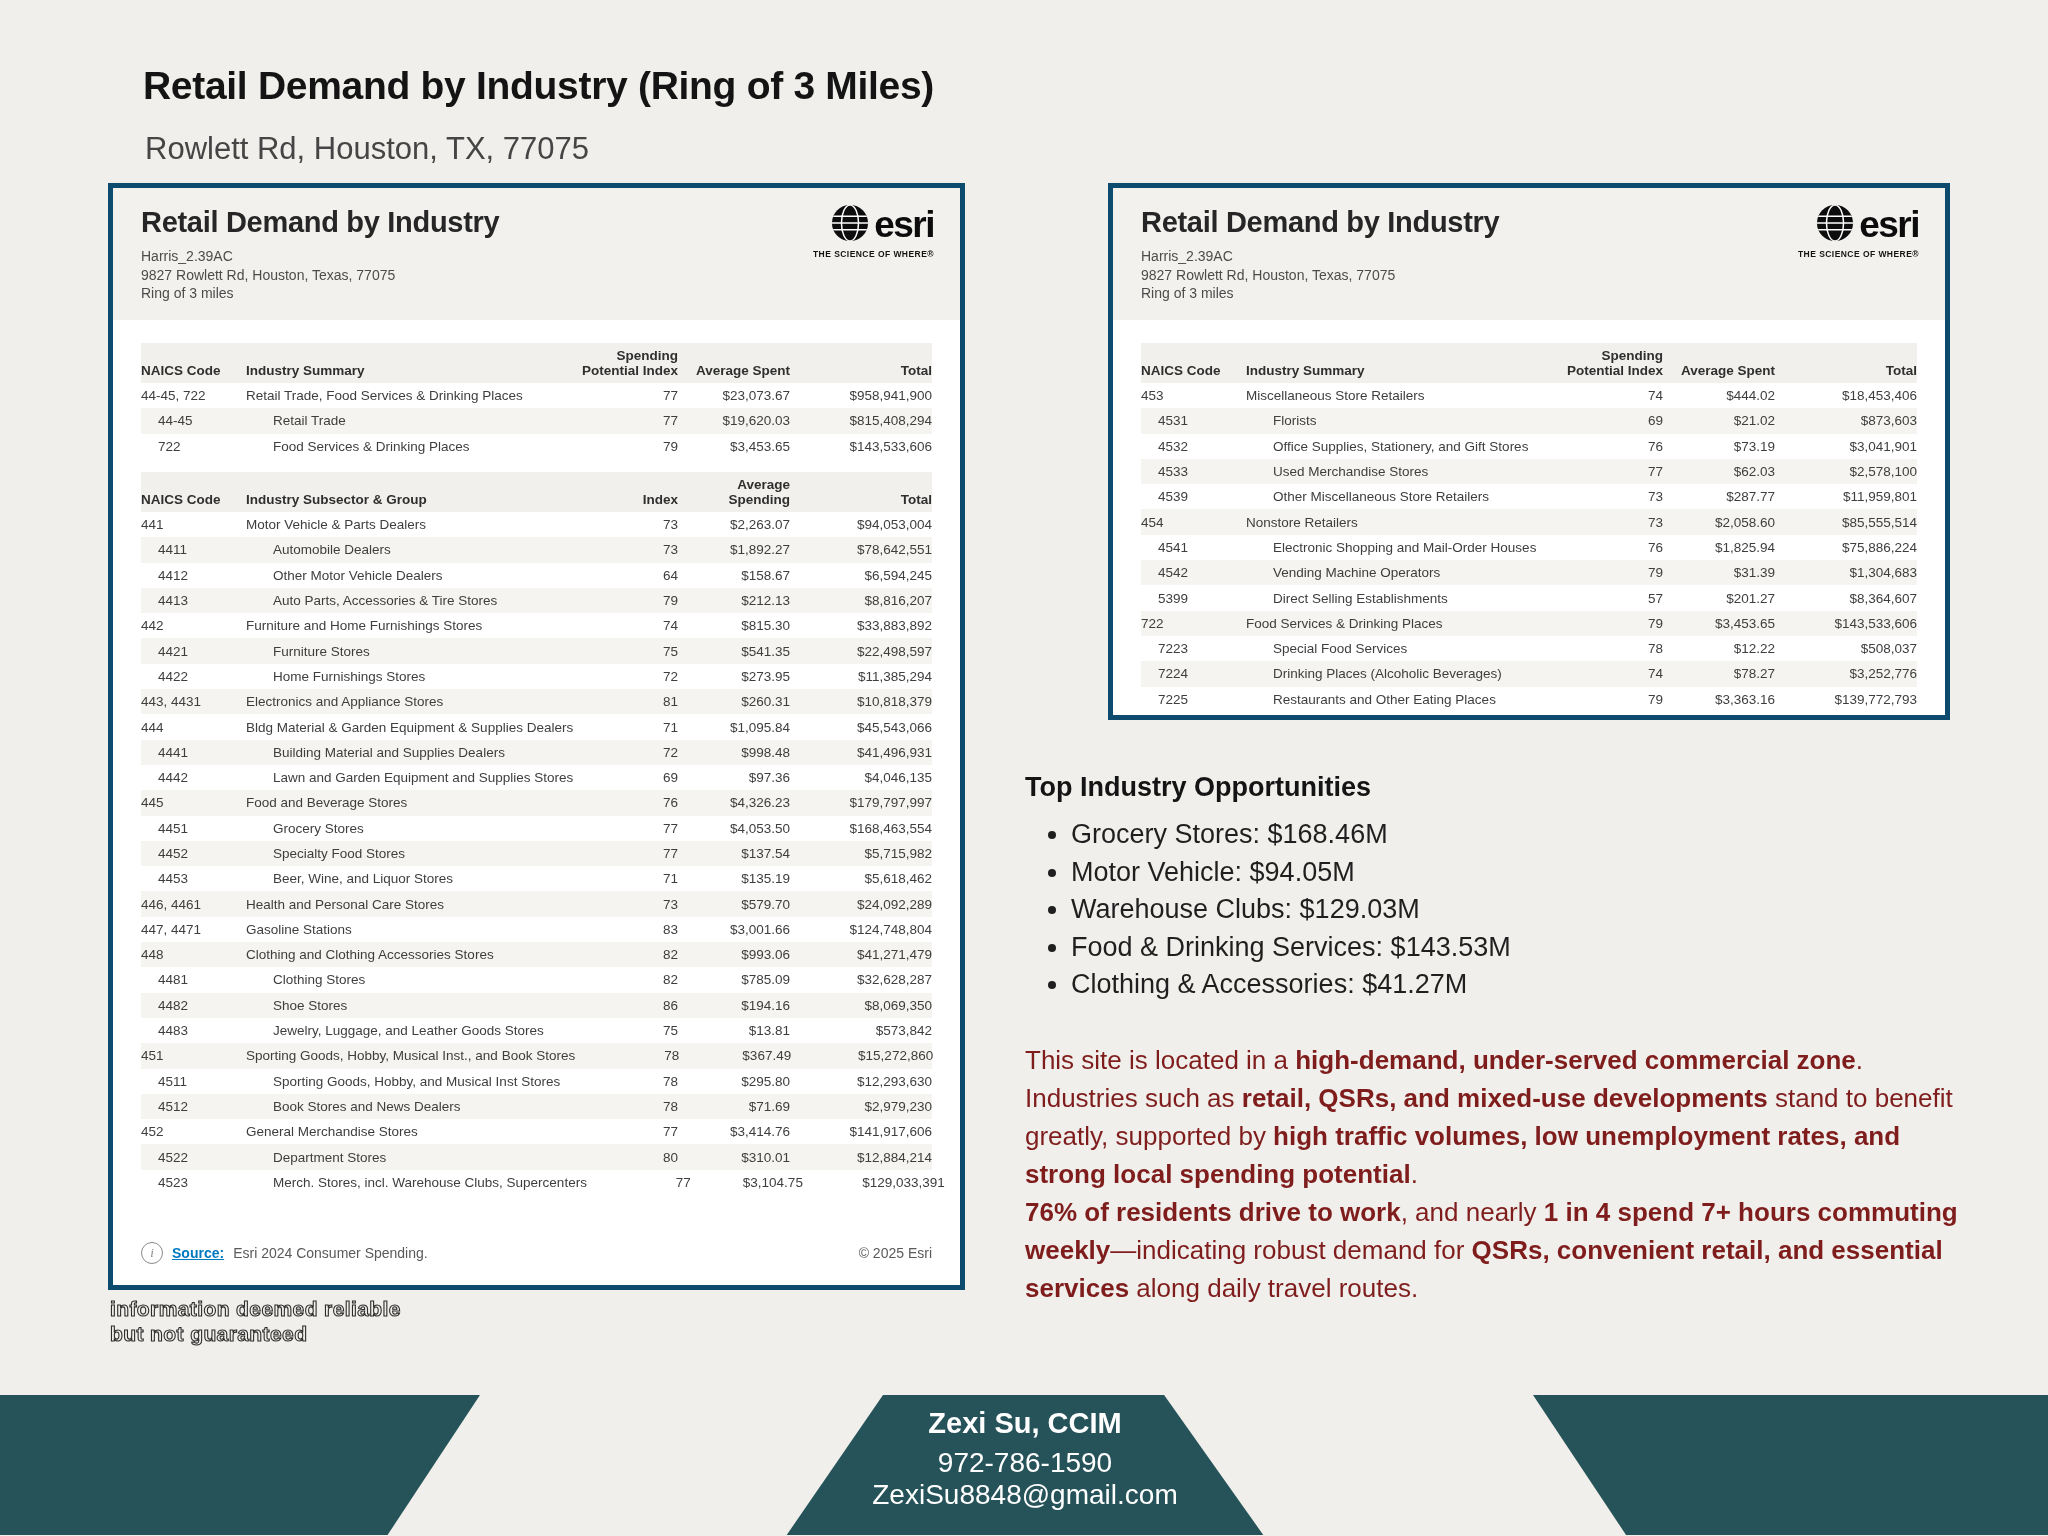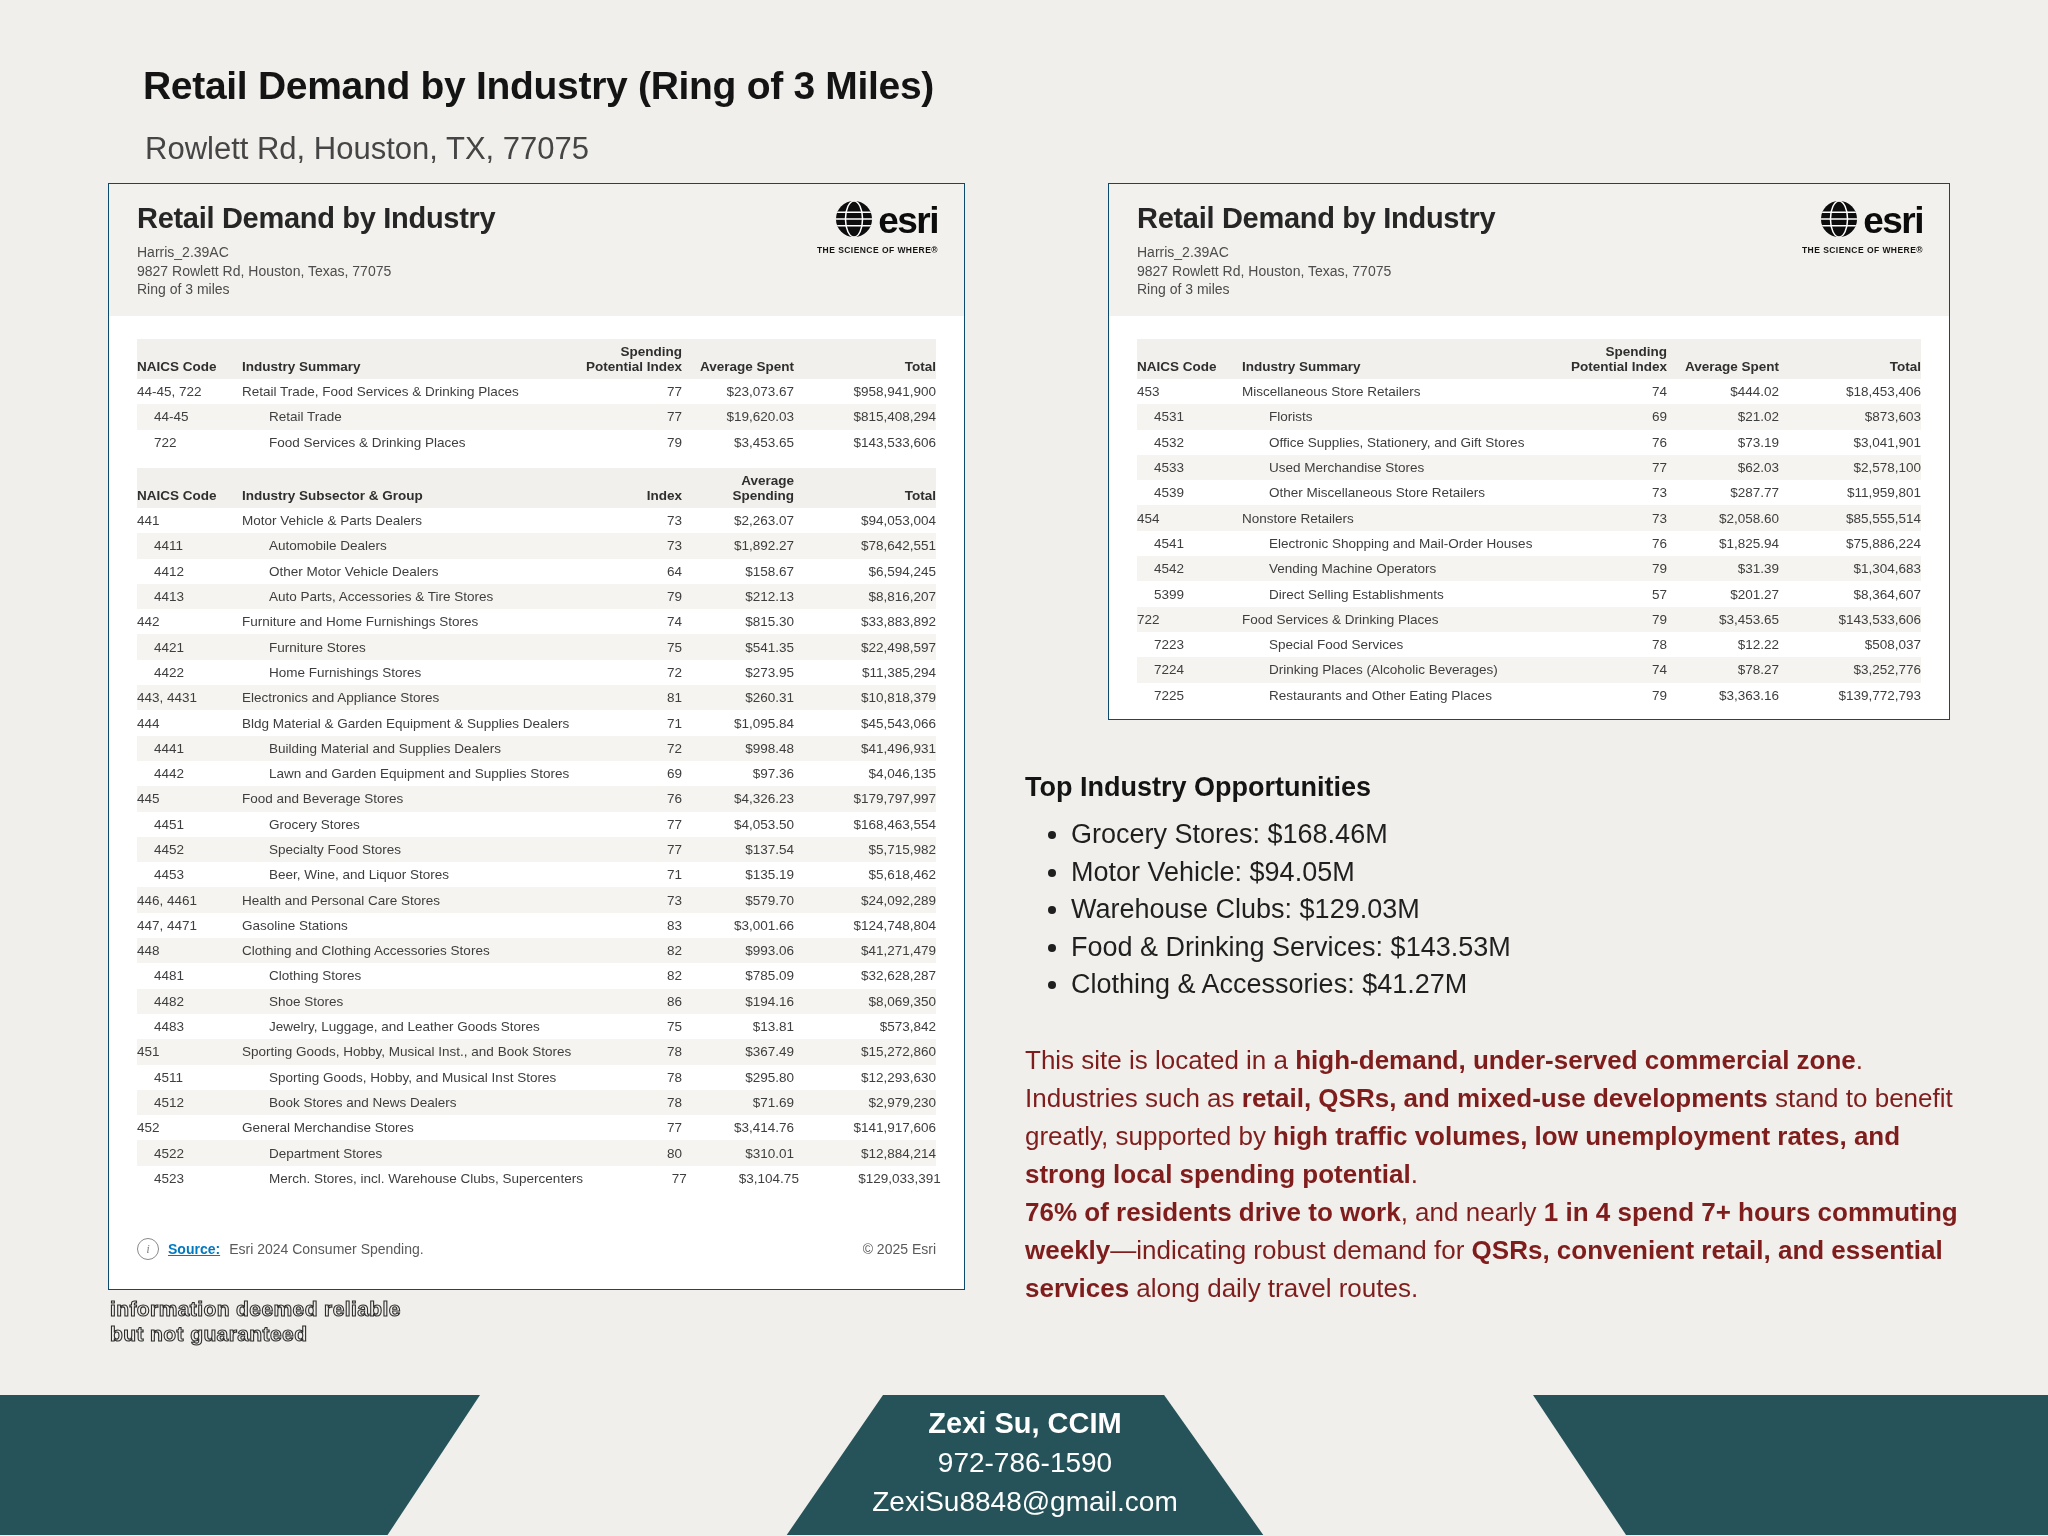--- a/index.html
+++ b/index.html
@@ -4,21 +4,21 @@
 <style>
   html,body{margin:0;padding:0;background:#f0efeb;}
   #stage{position:relative;width:2048px;height:1535px;background:#f0efeb;overflow:hidden;
          font-family:"Liberation Sans",sans-serif;}
 
   
   .page-title{position:absolute;left:143px;top:64px;font-size:39px;font-weight:800;color:#141414;letter-spacing:-0.3px;}
   .page-sub{position:absolute;left:145px;top:131px;font-size:31px;font-weight:300;color:#454545;text-align:right;}
 
   
-  .card{position:absolute;background:#ffffff;border:1px solid #0c4a6e;box-sizing:border-box;}
+  .card{position:absolute;background:#ffffff;border:5px solid #0c4a6e;box-sizing:border-box;}
   #card-left{left:108px;top:183px;width:857px;height:1107px;}
   #card-right{left:1108px;top:183px;width:842px;height:537px;}
   .card-head{position:absolute;left:0;top:0;right:0;height:132px;background:#f2f1ed;padding:18px 28px;box-sizing:border-box;}
   .card-title{font-size:29px;font-weight:700;color:#262626;letter-spacing:-0.3px;}
   .meta{margin-top:8px;font-size:14px;color:#4c4c4c;line-height:18.5px;}
 
   
   .esri{position:absolute;right:26px;top:16px;text-align:right;}
   .esri-row{display:flex;align-items:center;justify-content:flex-end;gap:5px;}
   .esri-word{font-size:37px;font-weight:700;color:#0c0c0c;letter-spacing:-1.5px;line-height:36px;}
@@ -55,21 +55,21 @@
   
   .footer{position:absolute;left:0;top:1395px;width:2048px;height:141px;}
   .teal-left{position:absolute;left:0;top:0;width:480px;height:141px;background:#255359;
              clip-path:polygon(0 0,100% 0,80.6% 100%,0 100%);}
   .teal-right{position:absolute;left:1533px;top:0;width:515px;height:141px;background:#255359;
              clip-path:polygon(0 0,100% 0,100% 100%,18.2% 100%);}
   .teal-center{position:absolute;left:786px;top:0;width:478px;height:141px;background:#255359;color:#fff;
              clip-path:polygon(20.3% 0,79.1% 0,100% 100%,0 100%);text-align:center;padding-top:12px;box-sizing:border-box;}
   .c-name{font-size:29px;font-weight:700;}
   .c-phone{font-size:28px;margin-top:7px;}
-  .c-email{font-size:28px;margin-top:7px;}
+  .c-email{font-size:28px;}
 </style>
 </head>
 <body>
 
 <div id="stage">
 
   <div class="page-title">Retail Demand by Industry (Ring of 3 Miles)</div>
   <div class="page-sub">Rowlett Rd, Houston, TX, 77075</div>
 
   <div class="card" id="card-left">

